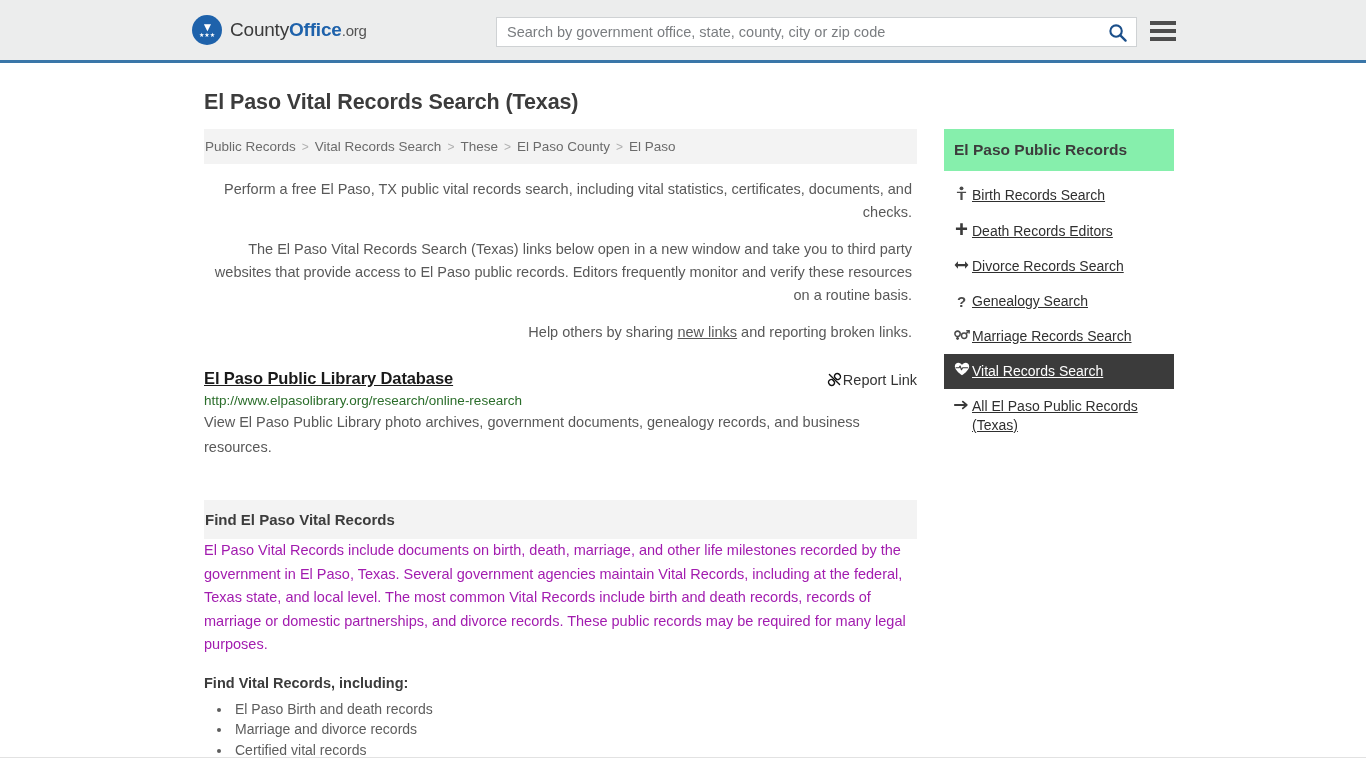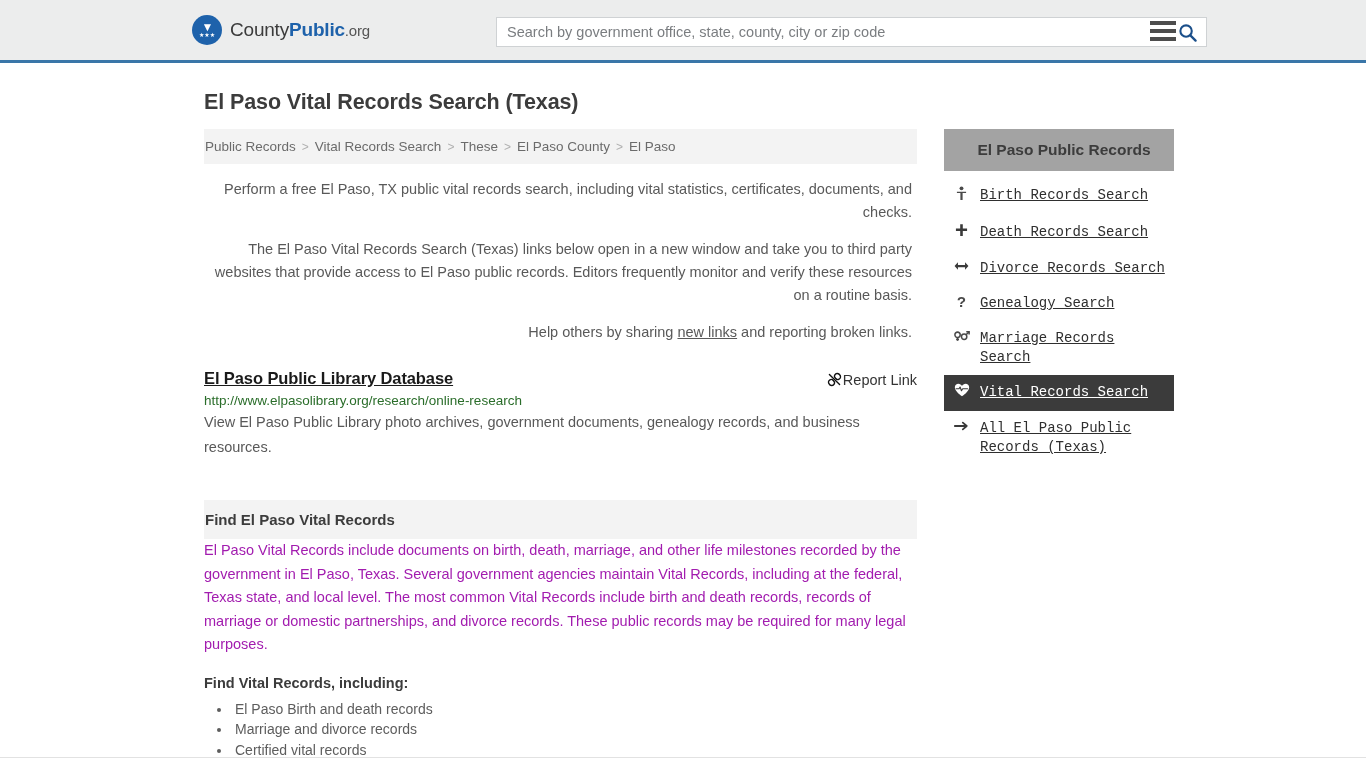--- a/index.html
+++ b/index.html
@@ -56,21 +56,21 @@
     letter-spacing: -0.2px;
     white-space: nowrap;
   }
   .brand-text .b-bold { color: #1e62ab; font-weight: bold; }
   .brand-text .b-tld { font-size: 15px; color: #555; }
 
   .search-wrap {
     position: absolute;
     left: 496px;
     top: 17px;
-    width: 711px;
+    width: 641px;
     height: 30px;
     background: #ffffff;
     border: 1px solid #cfd2d4;
     display: flex;
     align-items: center;
   }
   .search-input {
     flex: 1;
     border: none;
     outline: none;
@@ -226,35 +226,33 @@
     margin: 8px 0 0 0;
     padding-left: 28px;
     font-size: 14px;
     color: #5d5d5d;
     line-height: 20px;
   }
   ul.bullets li { margin: 0 0 0.5px 0; padding-left: 3px; }
 
   
   .side-head {
-    background: #a3a3a3;
+    background: #86efac;
     padding: 12px 0 12px 10px;
     font-size: 15.5px;
     font-weight: bold;
     color: #3c3c3c;
-    text-align: center;
   }
   .side-list { margin-top: 7px; }
   .side-item {
     display: flex;
     align-items: flex-start;
     padding: 8px 8px 8px 10px;
-    gap: 11px;
+    gap: 3px;
     text-decoration: none;
-    font-family: Liberation Mono, monospace;
   }
   .side-item .ic {
     width: 15px;
     flex: 0 0 15px;
     text-align: center;
     font-size: 14px;
     color: #4a4a4a;
     line-height: 19px;
   }
   .side-item .lbl {
@@ -283,21 +281,21 @@
 </head>
 <body>
 
 <div class="site-header">
 
   <a class="brand" href="#">
     <span class="brand-mark">
       <span class="bird">▼</span>
       <span class="stars">★★★</span>
     </span>
-    <span class="brand-text"><span>County</span><span class="b-bold">Public</span><span class="b-tld">.org</span></span>
+    <span class="brand-text"><span>County</span><span class="b-bold">Office</span><span class="b-tld">.org</span></span>
   </a>
 
   <div class="search-wrap">
     <input class="search-input" type="text" placeholder="Search by government office, state, county, city or zip code" style="">
     <button class="search-btn">
       <svg width="19" height="19" viewBox="0 0 20 20">
         <circle cx="8.5" cy="8.5" r="6" fill="none" stroke="#1b4f8a" stroke-width="2.2"></circle>
         <line x1="13" y1="13" x2="18.5" y2="18.5" stroke="#1b4f8a" stroke-width="2.4" stroke-linecap="round"></line>
       </svg>
     </button>
@@ -379,21 +377,21 @@
             </span>
             <span class="lbl">Birth Records Search</span>
           </a>
 
           <a href="#" class="side-item">
             <span class="ic">
               <svg width="13" height="14" viewBox="0 0 14 14">
                 <path d="M5.6 0.8 L8.4 0.8 L8.4 5.4 L13 5.4 L13 8.2 L8.4 8.2 L8.4 13.4 L5.6 13.4 L5.6 8.2 L1 8.2 L1 5.4 L5.6 5.4 Z" fill="#3a3a3a"></path>
               </svg>
             </span>
-            <span class="lbl">Death Records Search</span>
+            <span class="lbl">Death Records Editors</span>
           </a>
 
           <a href="#" class="side-item">
             <span class="ic">
               <svg width="15" height="12" viewBox="0 0 16 12">
                 <path d="M4.2 2 L0.6 6 L4.2 10 L4.2 7.2 L11.8 7.2 L11.8 10 L15.4 6 L11.8 2 L11.8 4.8 L4.2 4.8 Z" fill="#3a3a3a"></path>
               </svg>
             </span>
             <span class="lbl">Divorce Records Search</span>
           </a>

